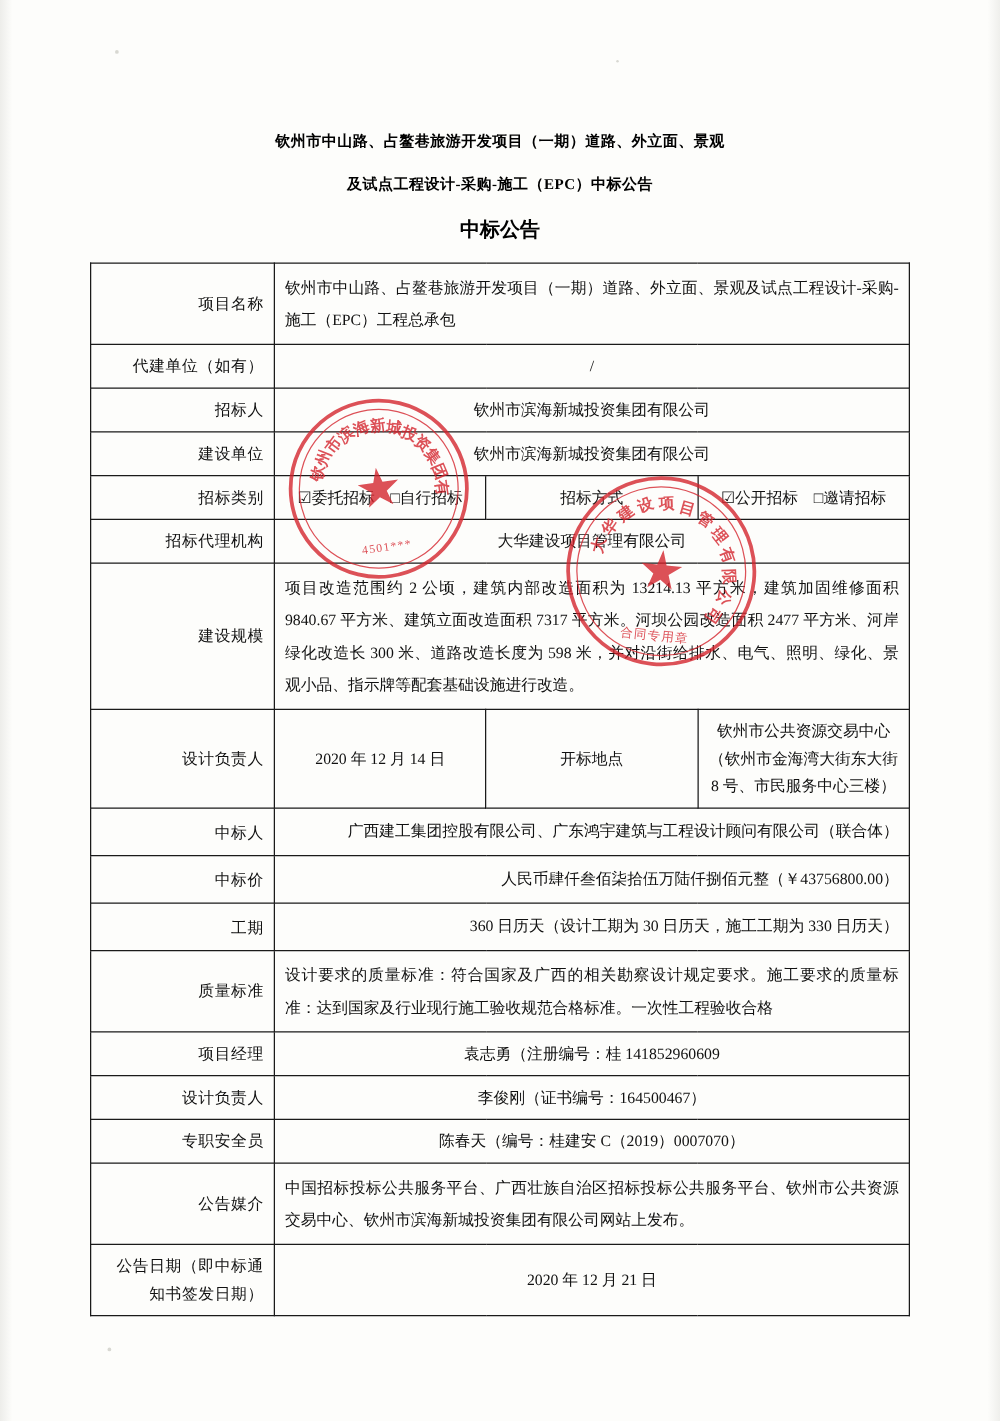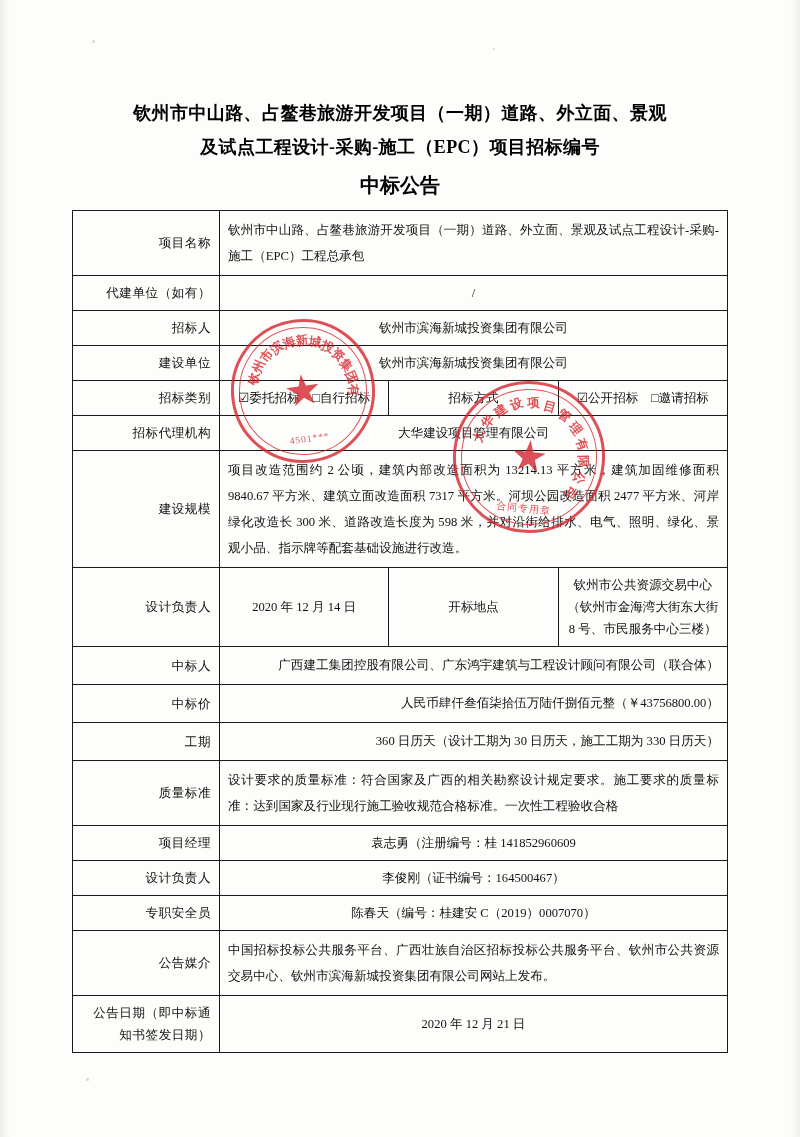--- a/index.html
+++ b/index.html
@@ -38,29 +38,29 @@
   }
   .content {
     position: absolute;
     left: 72px;
     top: 96px;
     width: 656px;
   }
   .title {
     text-align: center;
     font-weight: bold;
-    font-size: 18px;
+    font-size: 12px;
     line-height: 34px;
     letter-spacing: 0.4px;
     color: #000;
   }
   .subtitle {
     text-align: center;
     font-weight: bold;
-    font-size: 20px;
+    font-size: 16px;
     line-height: 30px;
     margin-top: 6px;
     color: #000;
   }
   table.doc {
     width: 656px;
     border-collapse: collapse;
     margin-top: 10px;
     table-layout: fixed;
   }
@@ -166,21 +166,21 @@
 
 <div class="page">
   <div class="scan-edge-left"></div>
   <div class="scan-edge-right"></div>
   <div class="speck" style="left:92px;top:40px;width:3px;height:3px;"></div>
   <div class="speck" style="left:493px;top:48px;width:2px;height:2px;"></div>
   <div class="speck" style="left:86px;top:1078px;width:3px;height:3px;"></div>
 
   <div class="content">
     <div class="title">钦州市中山路、占鳌巷旅游开发项目（一期）道路、外立面、景观</div>
-    <div class="title">及试点工程设计-采购-施工（EPC）项目招标编号</div>
+    <div class="title">及试点工程设计-采购-施工（EPC）中标公告</div>
     <div class="subtitle">中标公告</div>
 
     <table class="doc">
       <tbody>
         <tr>
           <td class="label sp-mid">项目名称</td>
           <td class="value just" colspan="3">钦州市中山路、占鳌巷旅游开发项目（一期）道路、外立面、景观及试点工程设计-采购-施工（EPC）工程总承包</td>
         </tr>
         <tr>
           <td class="label">代建单位（如有）</td>

